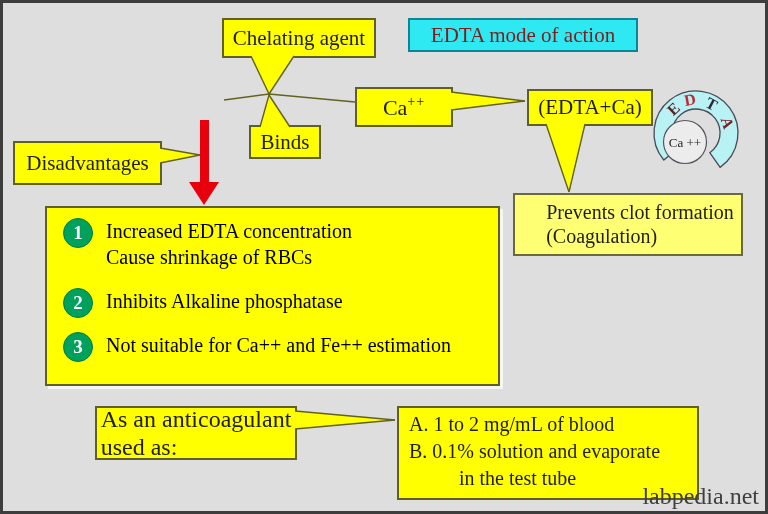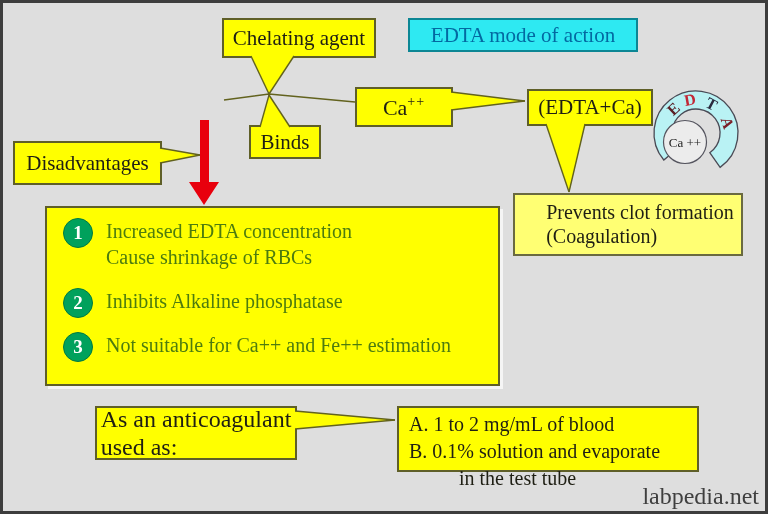--- a/index.html
+++ b/index.html
@@ -11,33 +11,33 @@
   .box{
     position:absolute;box-sizing:border-box;background:#ffff00;
     border:2px solid #5f5f28;display:flex;align-items:center;justify-content:center;
     line-height:1.18;
   }
   .pre{white-space:pre-line;}
   .pre-exact{white-space:pre;}
   .overlay{position:absolute;left:0;top:0;pointer-events:none;}
   .title-box{
     position:absolute;box-sizing:border-box;background:#2ee9f2;border:2px solid #0c8694;
-    display:flex;align-items:center;justify-content:center;color:#0369a1;font-size:21px;
+    display:flex;align-items:center;justify-content:center;color:#7f1d1d;font-size:21px;
   }
   .bigbox{
     position:absolute;box-sizing:border-box;background:#ffff00;border:2px solid #5f5f28;
     box-shadow:3px 3px 0 #f5f5f5;
   }
   .ditem{position:absolute;display:flex;align-items:flex-start;gap:13px;}
   .dnum{
     flex:0 0 auto;width:28px;height:28px;border-radius:50%;background:#00a15c;
     border:1px solid #007a40;color:#ffffff;font-weight:bold;font-size:19px;
     display:flex;align-items:center;justify-content:center;
   }
-  .dtext{font-size:20px;line-height:26px;color:#4d7c0f;white-space:pre-line;text-align:left;}
+  .dtext{font-size:20px;line-height:26px;color:#000000;white-space:pre-line;text-align:left;}
   .logo-svg{position:absolute;}
   .watermark{
     position:absolute;right:6px;bottom:1px;font-size:24px;color:#3f3f3f;
   }
   sup.pp{font-size:14px;vertical-align:9px;letter-spacing:1px;}
   .ca-base{font-size:22px;}
 </style>
 </head>
 <body>
 
@@ -87,21 +87,21 @@
       <div class="dnum">3</div>
       <div class="dtext">Not suitable for Ca++ and Fe++ estimation</div>
     </div>
   </div>
 
   <div class="box pre" style="left:92px;top:403px;width:202px;height:54px;font-size:24px;font-family:Liberation Serif, serif;">
     <span class="pre">As an anticoagulant
 used as:</span>
   </div>
 
-  <div class="box pre-exact" style="left:394px;top:403px;width:302px;height:66px;font-size:20px;justify-content:flex-start;align-items:flex-start;padding:3px 0 12px 10px;line-height:27px;text-align:left;">
+  <div class="box pre-exact" style="left:394px;top:403px;width:302px;height:94px;font-size:20px;justify-content:flex-start;align-items:flex-start;padding:3px 0 12px 10px;line-height:27px;text-align:left;">
     <span class="pre-exact">A. 1 to 2 mg/mL of blood
 B. 0.1% solution and evaporate
           in the test tube</span>
   </div>
 
   <svg class="overlay" width="768" height="514" viewBox="0 0 768 514">
     <polyline points="221,97 266,91 352,99" fill="none" stroke="#62621e" stroke-width="1.4"></polyline>
 
     <polygon points="248,53 291,53 266,91" fill="#ffff00"></polygon>
     <line x1="248" y1="53" x2="266" y2="91" stroke="#62621e" stroke-width="1.4"></line>

